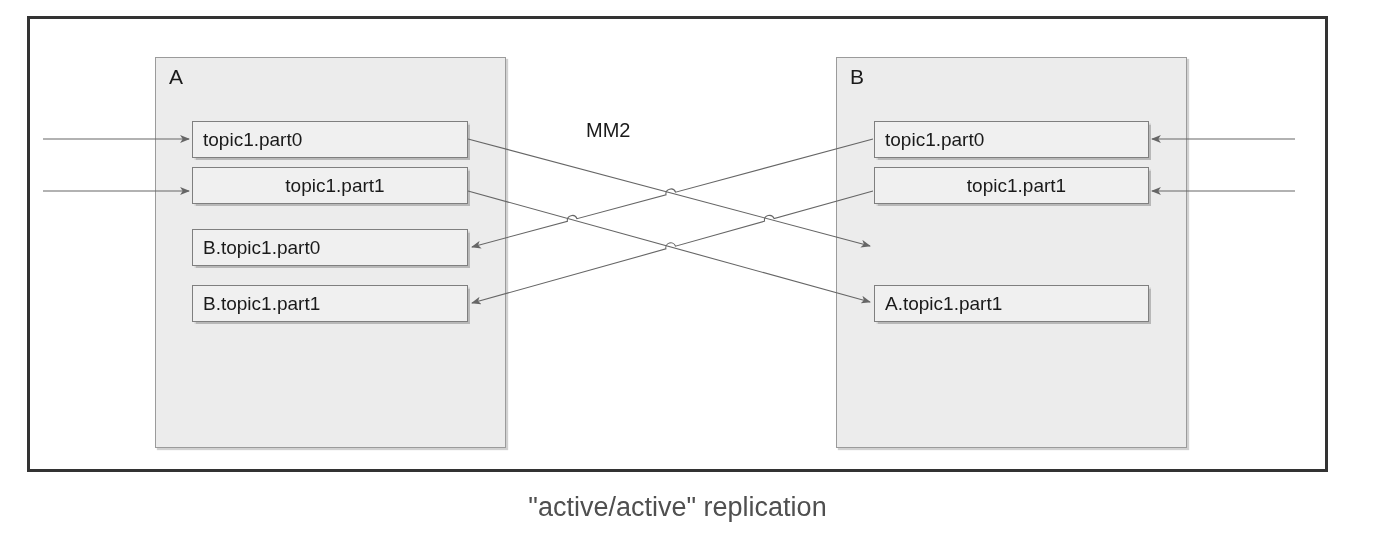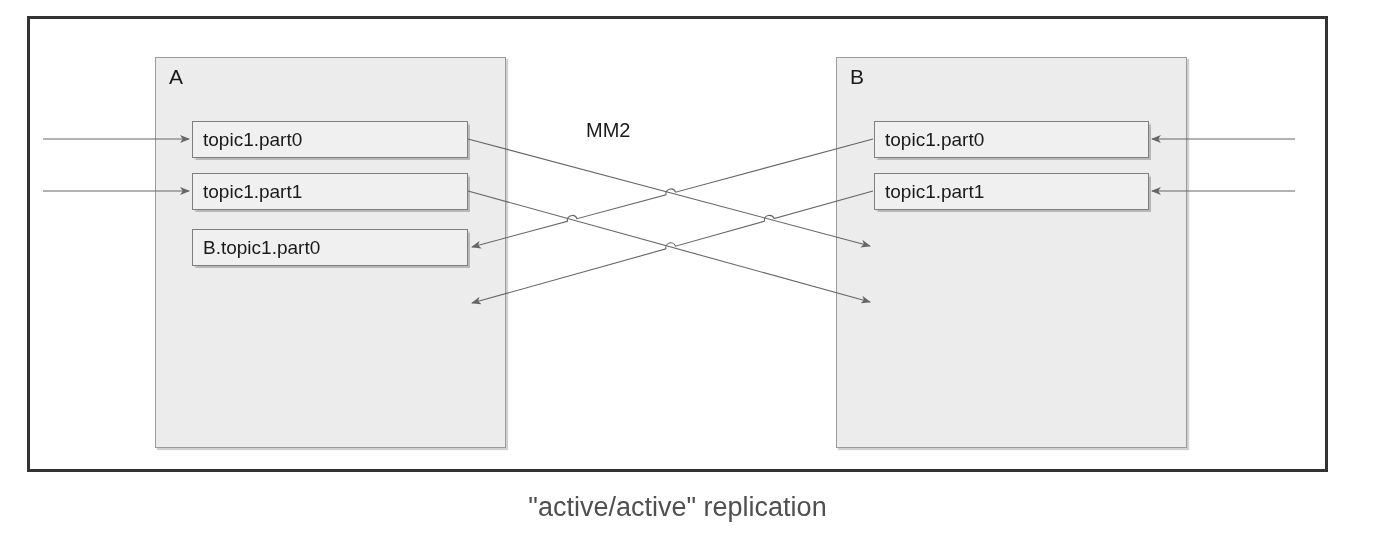--- a/index.html
+++ b/index.html
@@ -55,21 +55,21 @@
     font-size: 19px;
     line-height: 35px;
     padding-left: 10px;
     color: var(--label-text, #1a1a1a);
     white-space: nowrap;
     overflow: hidden;
   }
   .col-a { left: 192px; }
   .col-b { left: 874px; width: 275px; }
   .row-1 { top: 121px; }
-  .row-2 { top: 173px; }
+  .row-2 { top: 167px; text-align: center; }
   .row-3 { top: 229px; }
   .row-4 { top: 285px; }
   .mm2-label {
     position: absolute;
     left: 586px;
     top: 119px;
     width: 130px;
     text-align: left;
     font-size: 20px;
     color: var(--label-text, #1a1a1a);
@@ -111,23 +111,25 @@
     <div class="cluster-label">A</div>
   </div>
 
   <div class="cluster cluster-b">
     <div class="cluster-label">B</div>
   </div>
 
   <div class="topic col-a row-1">topic1.part0</div>
   <div class="topic col-a row-2">topic1.part1</div>
   <div class="topic col-a row-3">B.topic1.part0</div>
+  <div class="topic col-a row-4">B.topic1.part1</div>
 
   <div class="topic col-b row-1">topic1.part0</div>
   <div class="topic col-b row-2">topic1.part1</div>
+  <div class="topic col-b row-4">A.topic1.part1</div>
 
   <div class="mm2-label">MM2</div>
 
   <svg class="arrows-layer" viewBox="0 0 1382 542" xmlns="http://www.w3.org/2000/svg">
     <defs>
       <marker id="arrow" viewBox="0 0 10 8" refX="9" refY="4" markerWidth="9" markerHeight="7.2" orient="auto-start-reverse">
         <path class="arrow-head-fill" d="M0,0 L10,4 L0,8 L2.6,4 Z"></path>
       </marker>
     </defs>
 

